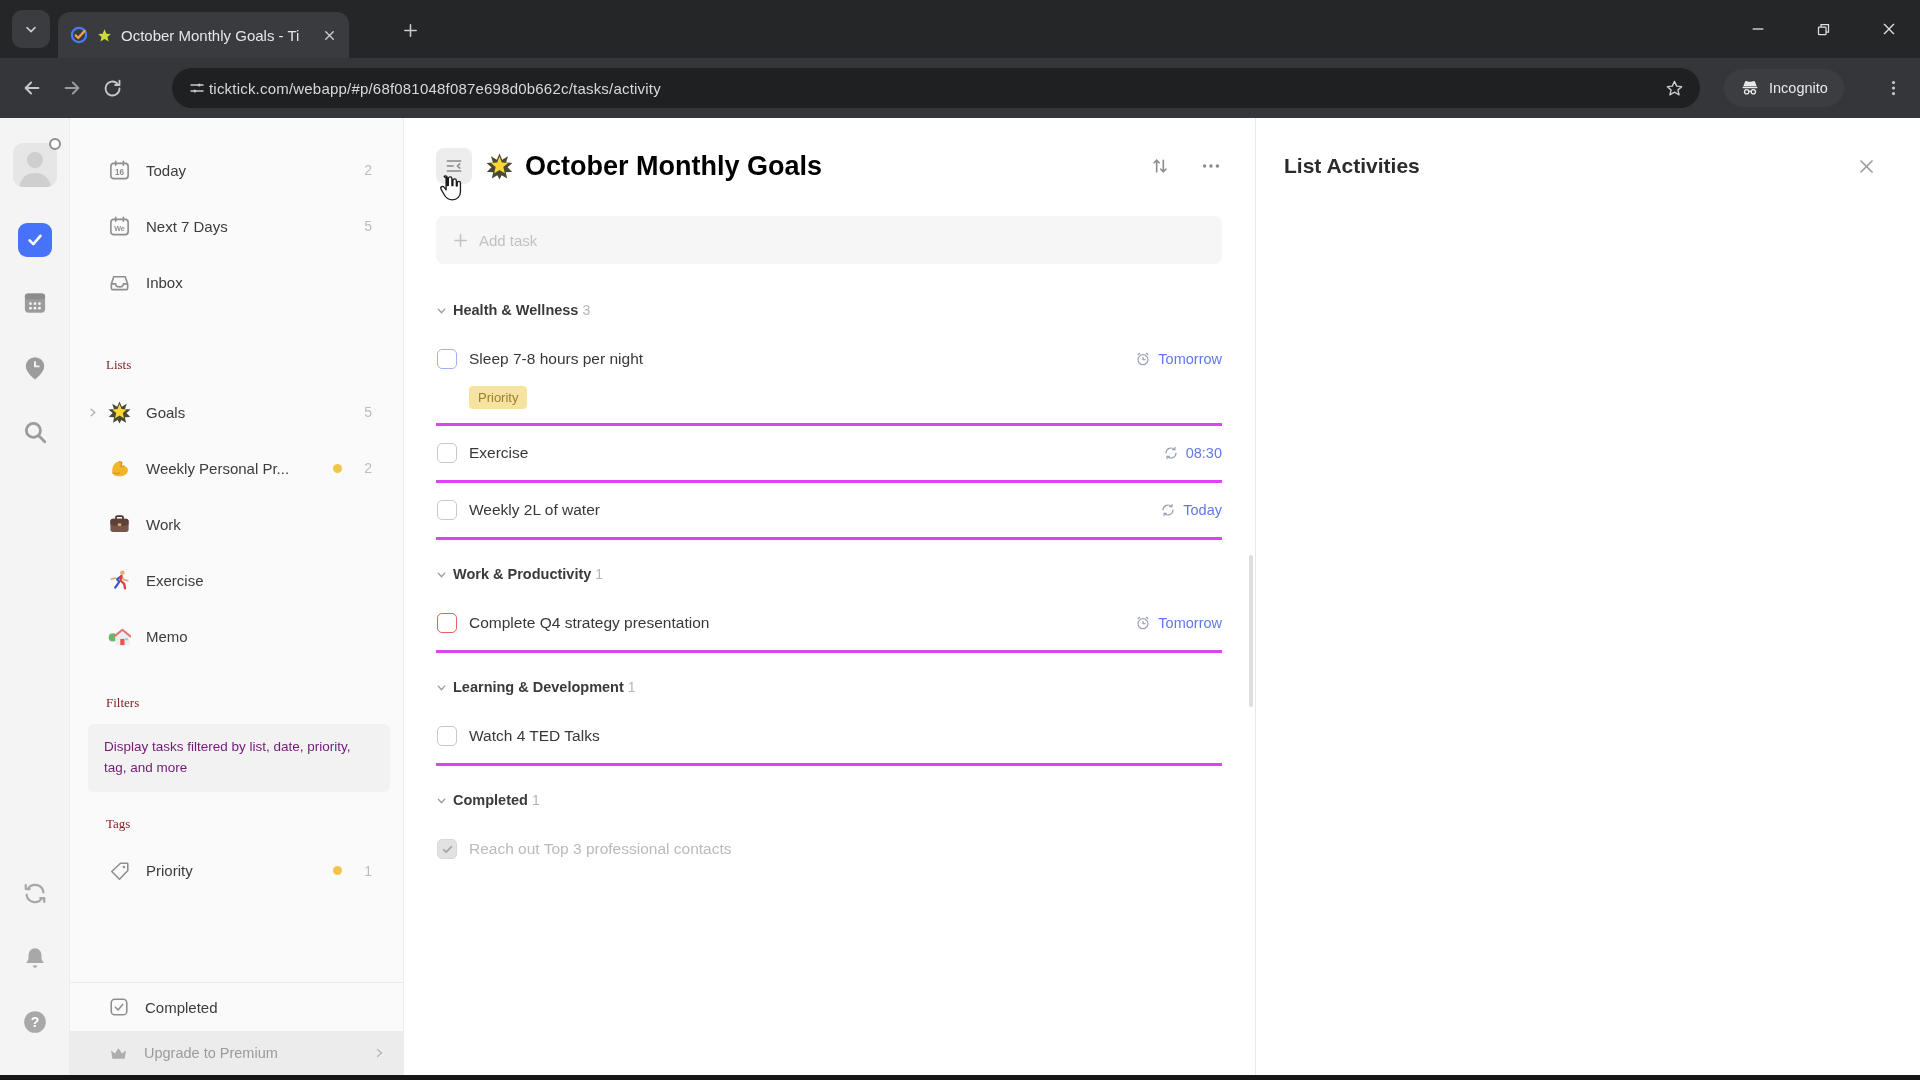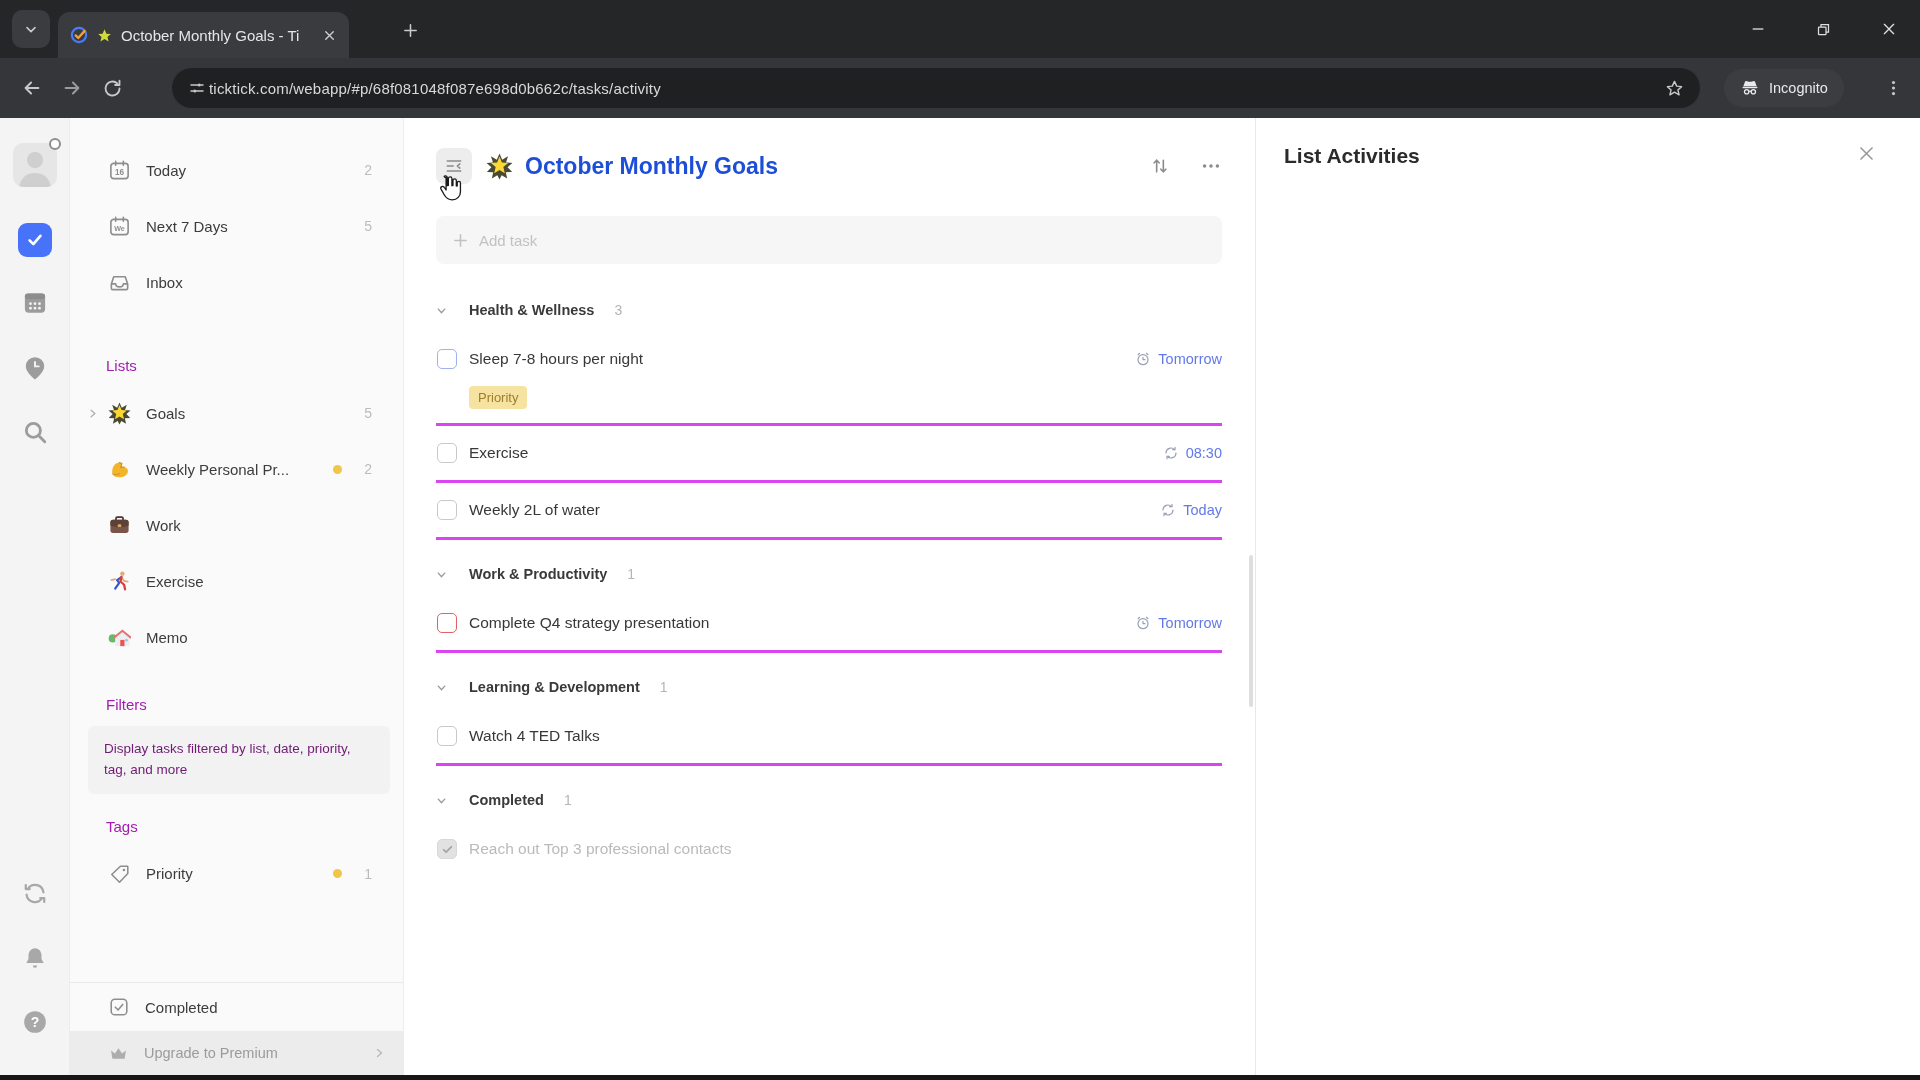--- a/index.html
+++ b/index.html
@@ -30,59 +30,59 @@
   .apptile { width:34px; height:34px; border-radius:9px; background:#4772fa; display:flex; align-items:center; justify-content:center; }
 
   .sidebar { position:relative; width:334px; background:#fafafa; border-right:1px solid #ededed; flex:none; padding-top:29px; }
   .srow { display:flex; align-items:center; height:46px; margin:0 0 10px 0; padding:0 31px 0 38px; position:relative; }
   .srow .icn { width:23px; height:23px; flex:none; display:flex; align-items:center; justify-content:center; }
   .srow .lbl { margin-left:15px; font-size:15px; color:#3c3c3c; white-space:nowrap; overflow:hidden; }
   .srow .cnt { margin-left:auto; font-size:14px; color:#bcbcbc; }
   .srow .dot { width:9px; height:9px; border-radius:50%; margin-left:auto; }
   .srow .dot + .cnt { margin-left:22px; }
   .exp-chev { position:absolute; left:17px; }
-  .sec-label { margin:0 0 0 36px; font-size:15px; color:#a21caf; }
+  .sec-label { margin:0 0 0 36px; font-size:13px; color:#7f1d1d;font-family:Liberation Serif, serif; }
   .filters-box { margin:13px 13px 0 18px; background:#f2f2f2; border-radius:6px; padding:13px 16px; font-size:13.5px; line-height:1.55; color:#701a75; }
   .sidebar-bottom { position:absolute; left:0; right:0; bottom:5px; }
   .sb-sep { height:1px; background:#eaeaea; }
   .sb-completed { display:flex; align-items:center; height:48px; padding:0 38px; }
   .sb-completed .lbl { margin-left:15px; font-size:15px; color:#3c3c3c; }
   .upgrade { height:44px; background:#ececec; display:flex; align-items:center; padding:0 18px 0 38px; gap:15px; }
   .upgrade .lbl { font-size:14.5px; color:#9b9b9b; flex:1; }
 
   
   .main { position:relative; width:851px; flex:none; padding:0 33px 0 32px; background:#fff; }
   .main-header { display:flex; align-items:center; margin-top:26px; height:44px; }
   .collapse-btn { width:36px; height:36px; border-radius:8px; background:#ededed; display:flex; align-items:center; justify-content:center; }
   .list-emoji { margin-left:14px; }
-  .list-title { margin-left:12px; font-size:23px; font-weight:700; color:#1d4ed8; }
+  .list-title { margin-left:12px; font-size:27px; font-weight:700; color:#000000; }
   .header-actions { margin-left:auto; display:flex; align-items:center; gap:30px; }
   .addtask { margin-top:28px; height:48px; background:#f6f6f6; border-radius:8px; display:flex; align-items:center; padding:0 16px; gap:10px; }
   .addtask .ph { color:#c2c2c2; font-size:15px; }
-  .sect-head { display:flex; align-items:center; height:44px; margin-top:24px; gap:16px; }
+  .sect-head { display:flex; align-items:center; height:44px; margin-top:24px; gap:0; }
   .sect-head.gap { margin-top:12px; }
   .sect-name { font-size:14.5px; font-weight:700; color:#3a3a3a; margin-left:6px; }
   .sect-cnt { font-size:14px; color:#b5b5b5; margin-left:4px; }
   .task { border-bottom:3px solid #d946ef; }
   .task.noborder { border-bottom:none; }
   .task-row { display:flex; align-items:center; height:54px; }
   .cb { width:20px; height:20px; border-radius:5px; border:1.8px solid #c9c9c9; margin-left:1px; flex:none; }
   .cb-blue { border-color:#a3b0ef; }
   .cb-red { border-color:#e06262; }
   .cb-done { background:#e2e2e2; border-color:#d8d8d8; display:flex; align-items:center; justify-content:center; }
   .t-title { margin-left:12px; font-size:15.5px; color:#383838; }
   .t-title.done { color:#bababa; }
   .t-meta { margin-left:auto; display:flex; align-items:center; gap:7px; font-size:14.5px; color:#6179e8; }
   .tagrow { padding:0 0 14px 33px; }
   .chip { display:inline-block; background:#f6e3a1; color:#9c7e2d; font-size:13px; padding:4px 9px; border-radius:4px; }
   .scroll-thumb { position:absolute; right:2px; top:437px; width:4px; height:152px; border-radius:2px; background:#dedede; }
 
   .vdivider { width:1px; background:#e8e8e8; flex:none; }
   .panel { position:relative; flex:1; background:#fff; }
-  .panel-header { display:flex; align-items:flex-start; margin:26px 44px 0 28px; height:44px; }
+  .panel-header { display:flex; align-items:center; margin:26px 44px 0 28px; height:44px; }
   .panel-title { font-size:21px; font-weight:700; color:#2b2b2b; }
   .panel-close { margin-left:auto; }
 
   .bottom-strip { position:absolute; left:0; bottom:0; width:1920px; height:5px; background:#161616; }
   .cursor { position:absolute; left:434px; top:172px; pointer-events:none; z-index:50; }
   svg { display:block; }
 </style>
 </head>
 <body>
 

